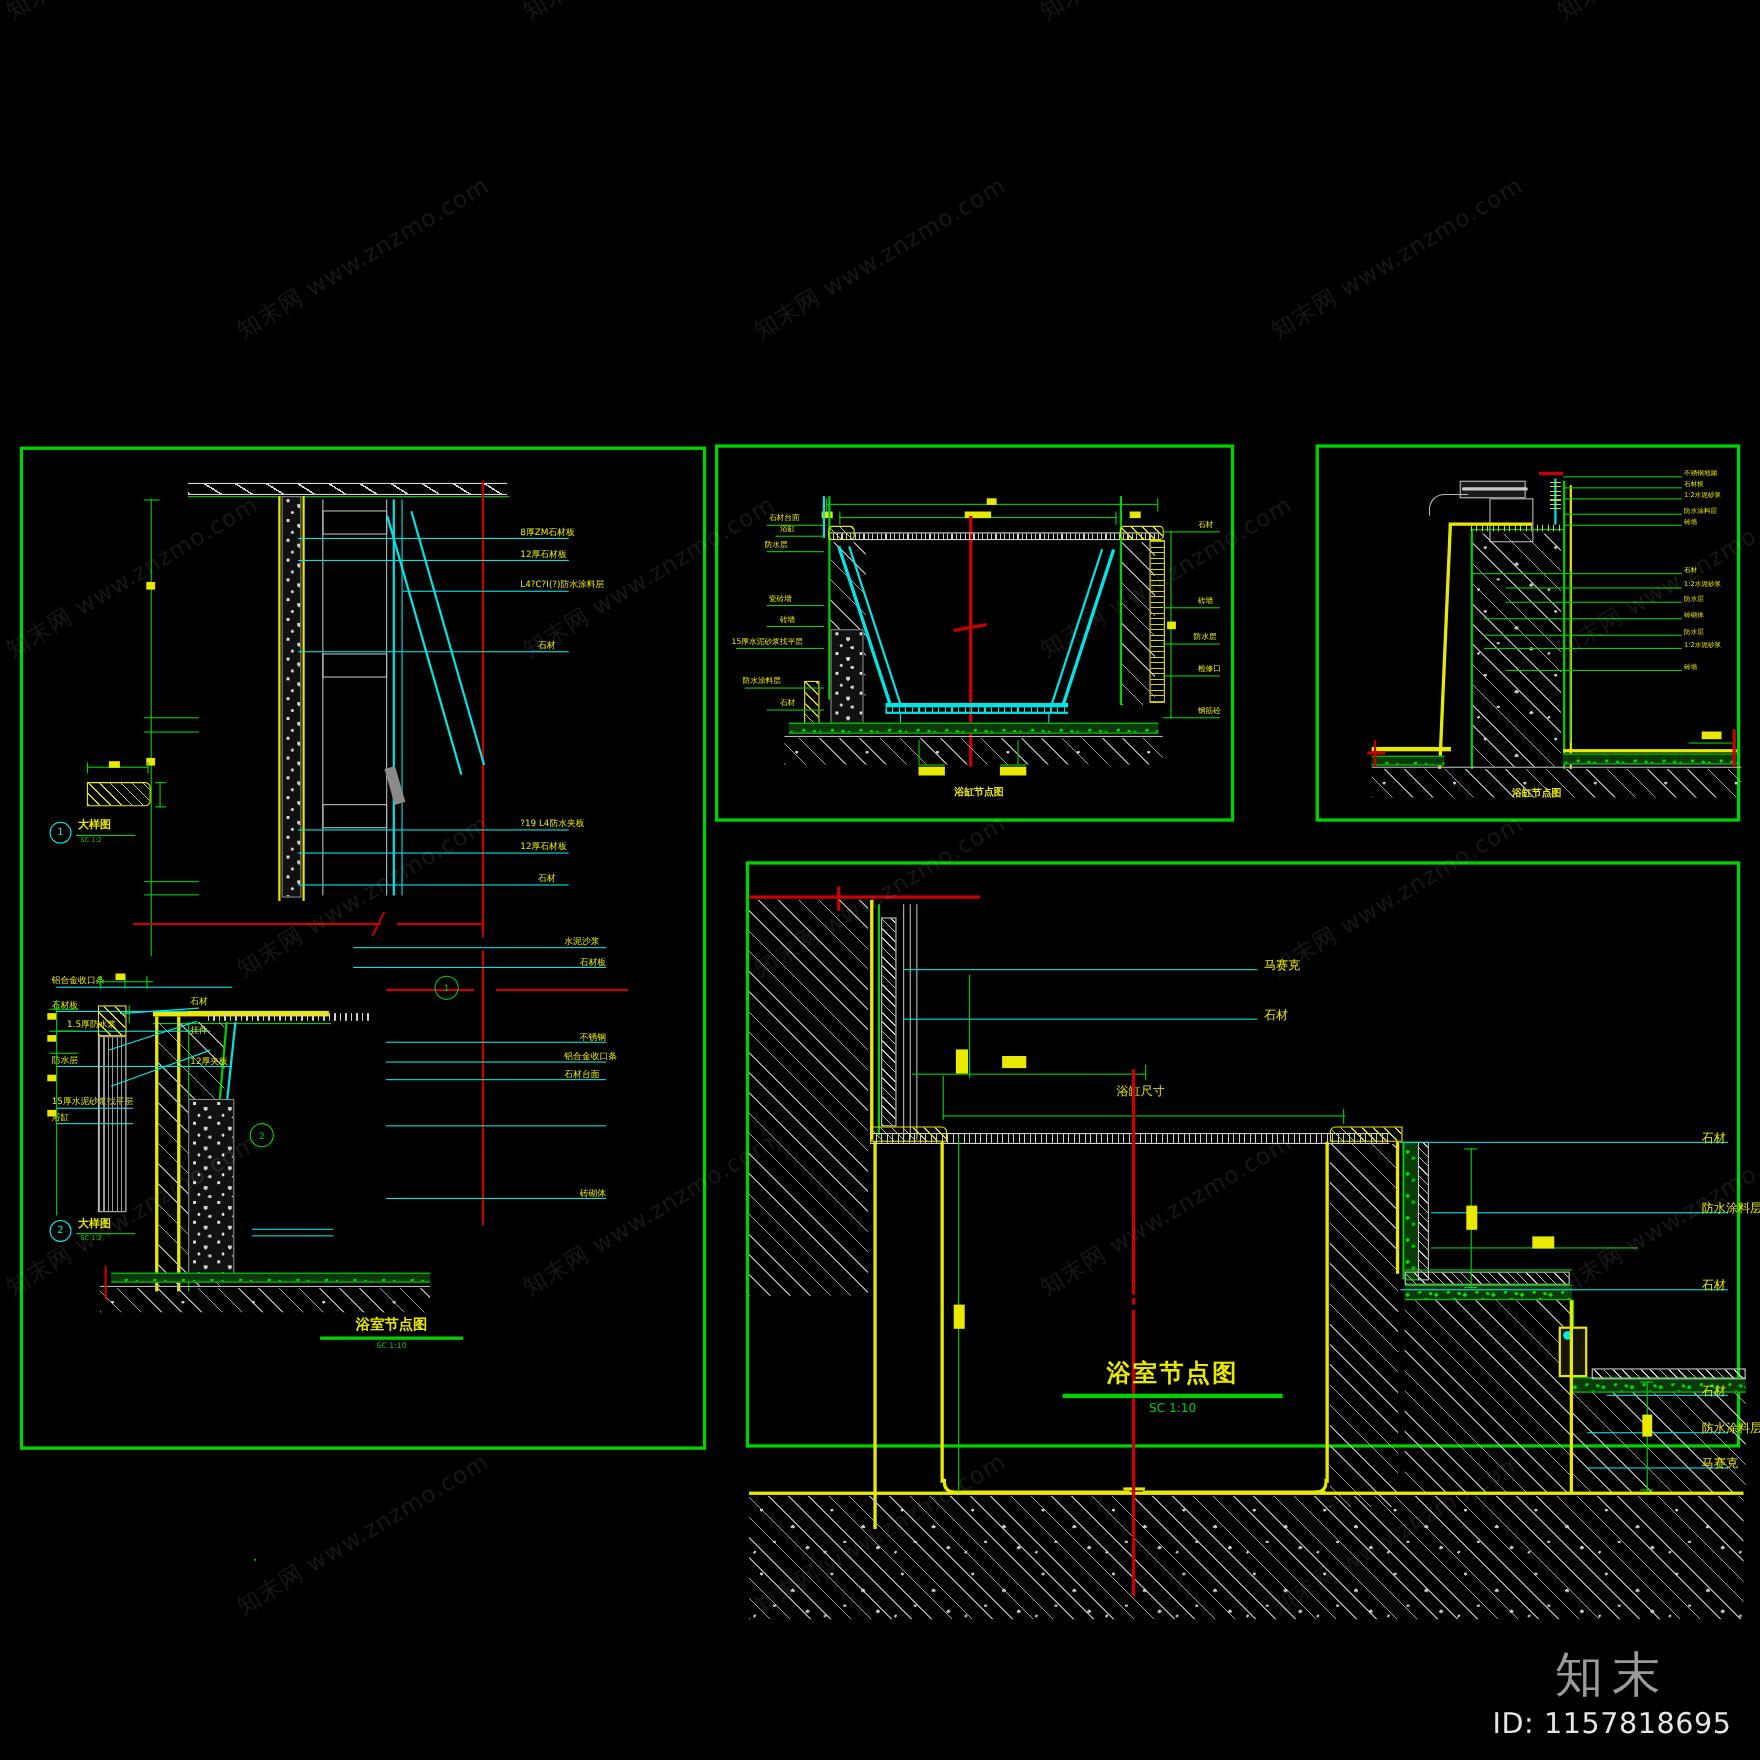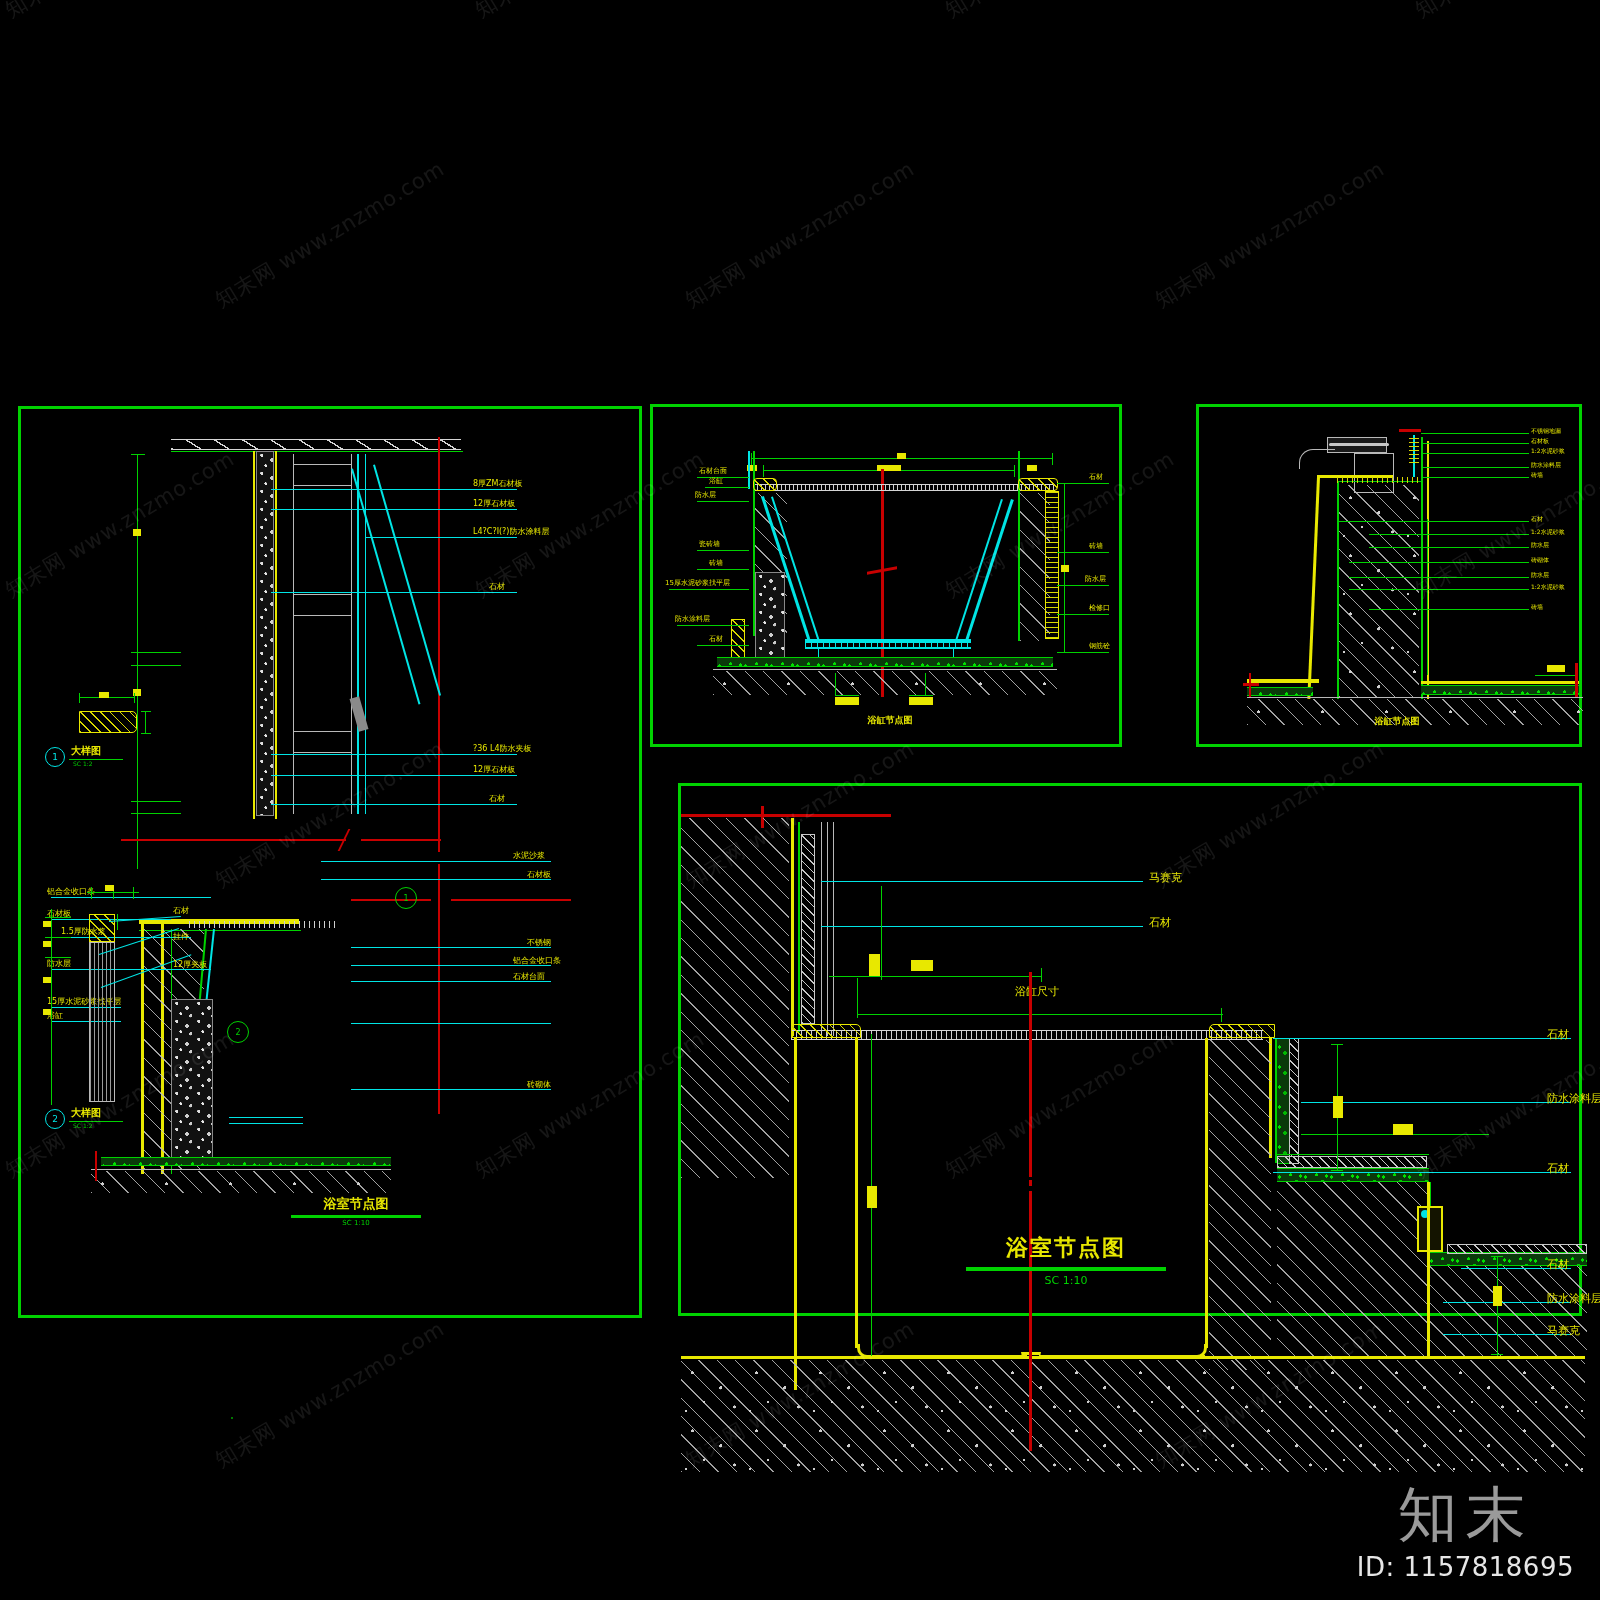--- a/index.html
+++ b/index.html
@@ -153,21 +153,21 @@
   .ttl-blk .tt{ color:#e8e800; font-weight:bold; white-space:nowrap; }
   .ttl-blk .ul{ height:3px; background:#00d200; margin:2px 0 1px 0; }
   .ttl-blk .sc{ color:#00d200; white-space:nowrap; }
 
   
   .footer{
     position:absolute; right:26px; bottom:18px;
     text-align:center; z-index:30;
     font-family:"DejaVu Sans","Liberation Sans",sans-serif;
   }
-  .footer .logo{ color:#9a9a9a; font-size:60px; letter-spacing:8px; line-height:1.05;text-align:center; }
+  .footer .logo{ color:#9a9a9a; font-size:44px; letter-spacing:8px; line-height:1.05;text-align:center; }
   .footer .idtx{ color:#e6e6e6; font-size:26px; letter-spacing:.5px; margin-top:6px; }
 </style>
 </head>
 <body>
 
 <div id="stage">
 
   <div class="wm-layer" id="wmlayer">
       <div class="wm" style="left: 0px; top: 0px;">知末网 www.znzmo.com</div>
       <div class="wm" style="left: 470px; top: 0px;">知末网 www.znzmo.com</div>
@@ -225,21 +225,21 @@
       <div class="wh" style="left:333px;top:288px;width:10px;height:34px;transform:rotate(-16deg);background:#8a8a8a;"></div>
 
       <div class="cy h1" style="left:250px;top:345px;width:246px;"></div>
       <div class="cy h1" style="left:250px;top:366px;width:246px;"></div>
       <div class="cy h1" style="left:250px;top:395px;width:246px;"></div>
 
       <div class="txt t-y" style="left:452px;top:71px;font-size:8px;">8厚ZM石材板</div>
       <div class="txt t-y" style="left:452px;top:91px;font-size:8px;">12厚石材板</div>
       <div class="txt t-y" style="left:452px;top:119px;font-size:8px;">L4?C?I(?)防水涂料层</div>
       <div class="txt t-y" style="left:468px;top:174px;font-size:8px;">石材</div>
-      <div class="txt t-y" style="left:452px;top:336px;font-size:8px;">?36 L4防水夹板</div>
+      <div class="txt t-y" style="left:452px;top:336px;font-size:8px;">?19 L4防水夹板</div>
       <div class="txt t-y" style="left:452px;top:357px;font-size:8px;">12厚石材板</div>
       <div class="txt t-y" style="left:468px;top:386px;font-size:8px;">石材</div>
 
       <div class="gl v1" style="left:116px;top:45px;width:1px;height:415px;"></div>
       <div class="gl h1" style="left:110px;top:45px;width:14px;"></div>
       <div class="gl h1" style="left:110px;top:243px;width:50px;"></div>
       <div class="gl h1" style="left:110px;top:256px;width:50px;"></div>
       <div class="gl h1" style="left:110px;top:392px;width:50px;"></div>
       <div class="gl h1" style="left:110px;top:404px;width:50px;"></div>
       <div class="ye" style="left:112px;top:120px;width:8px;height:7px;"></div>

